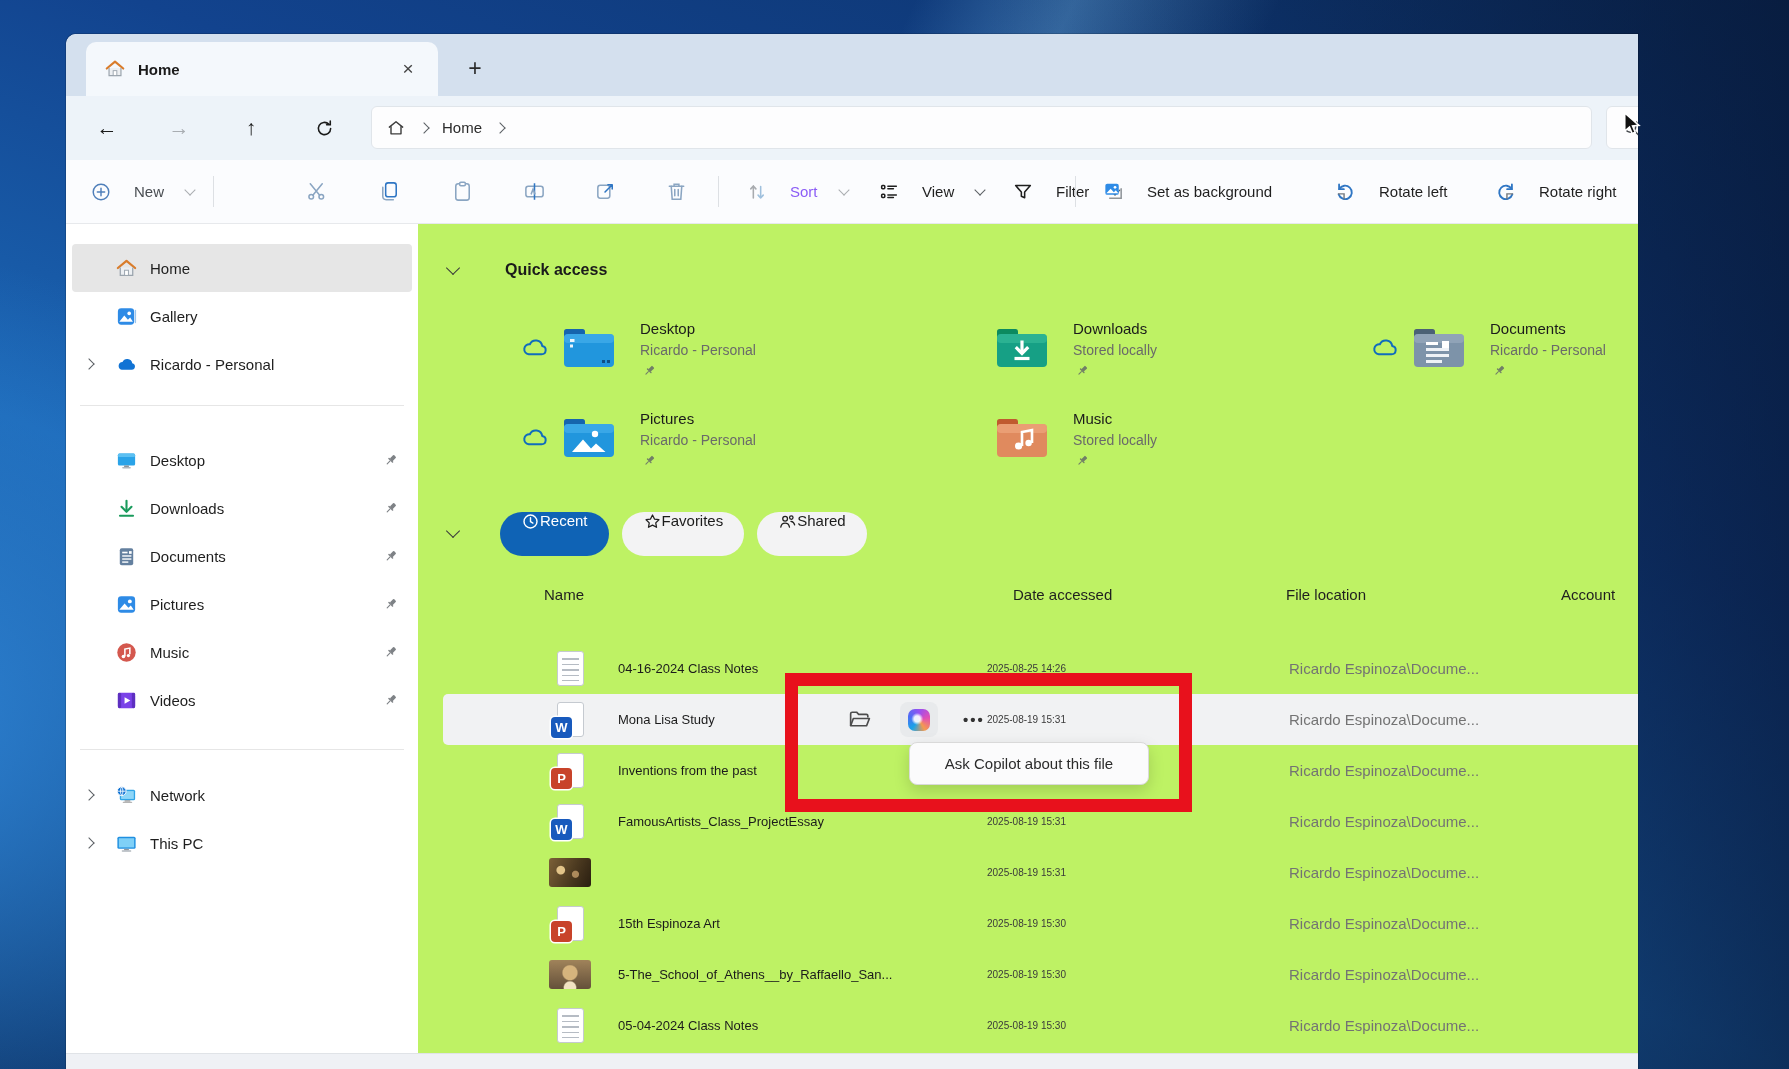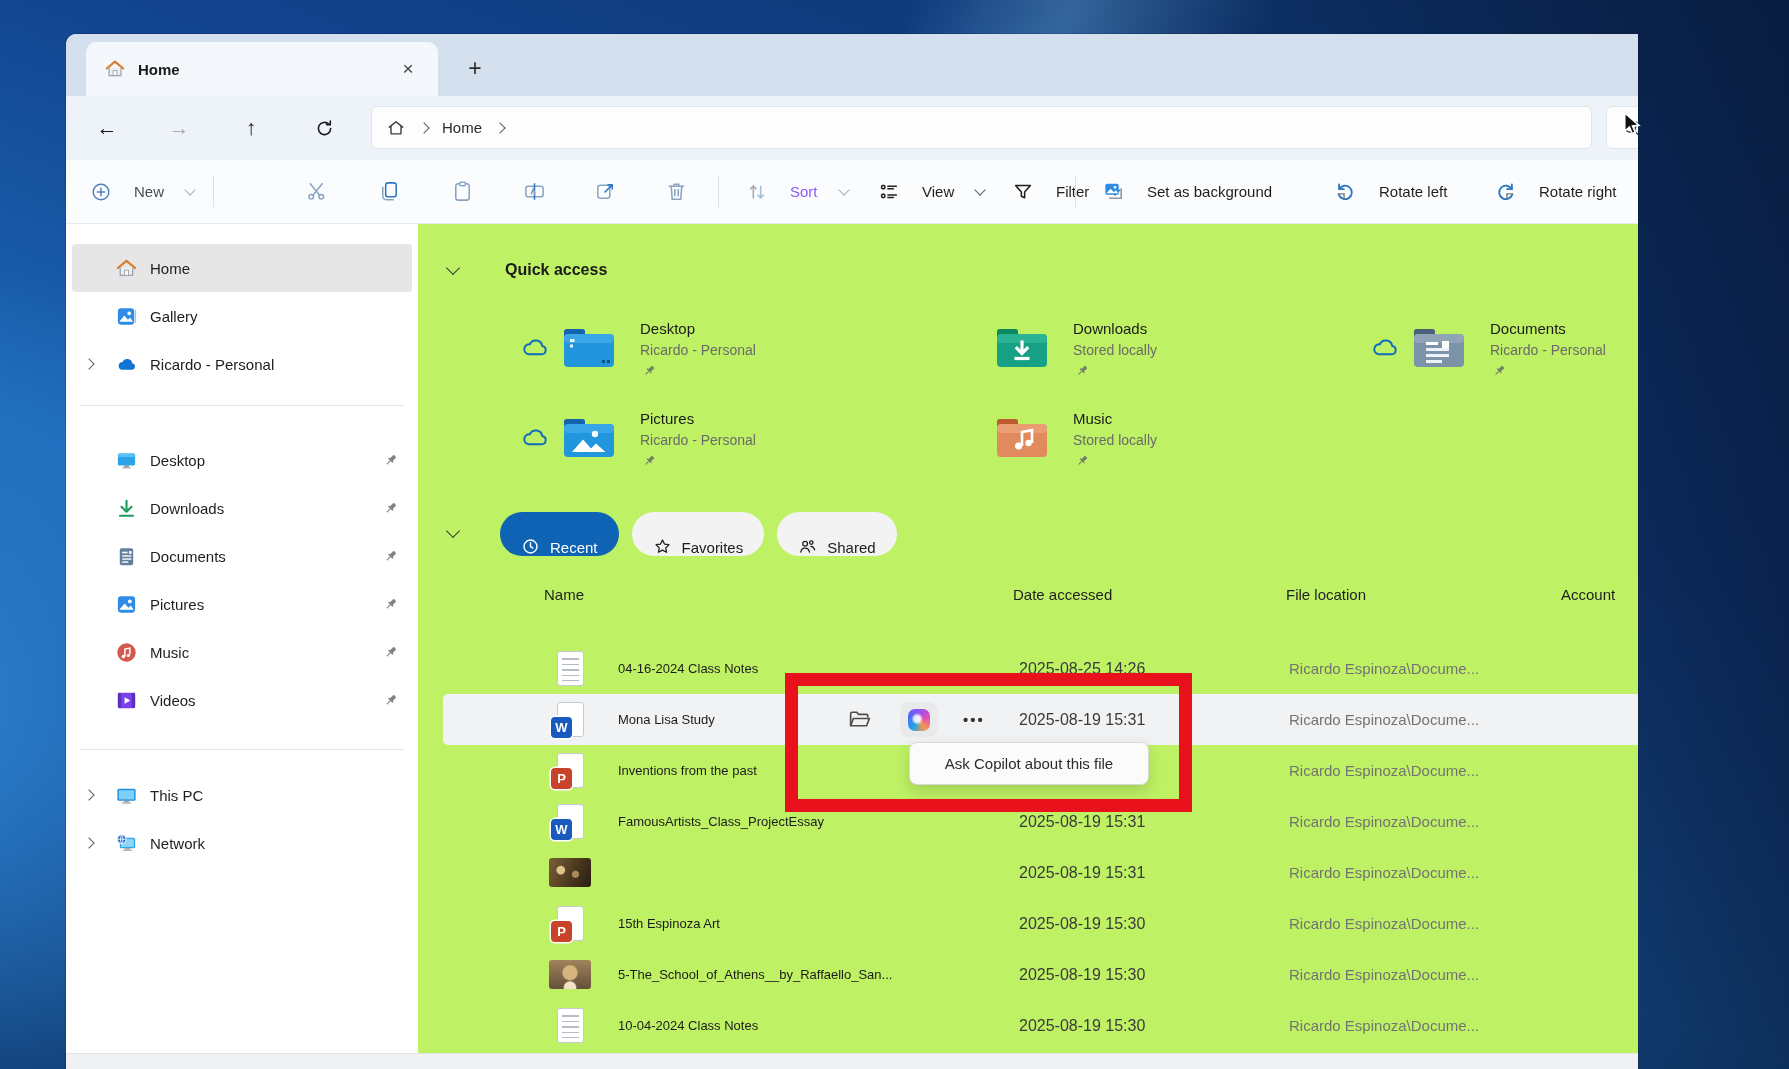--- a/index.html
+++ b/index.html
@@ -65,31 +65,31 @@
   .qa-cloud svg{width:30px;height:30px;}
   .qa-folder{width:54px;height:42px;flex:none;}
   .qa-folder svg{width:54px;height:42px;}
   .qa-text{margin-left:24px;}
   .qa-name{font-size:15px;color:#1b1b1b;line-height:22px;}
   .qa-sub{font-size:14px;color:#6a6a6a;line-height:20px;}
   .qa-pin{display:block;width:14px;height:14px;margin-top:4px;margin-left:2px;opacity:.8;}
   .qa-pin svg{width:14px;height:14px;}
   .sec2-chev{position:absolute;left:30px;top:305px;}
   .pills{position:absolute;left:82px;top:288px;height:44px;display:flex;gap:13px;align-items:center;}
-  .pill{height:44px;border-radius:22px;display:flex;align-items:flex-end;gap:10px;padding:0 21px;font-size:15px;background:#f3f3f4;color:#1b1b1b;box-sizing:border-box;}
+  .pill{height:44px;border-radius:22px;display:flex;align-items:flex-start;padding:0 21px;font-size:15px;background:#f3f3f4;color:#1b1b1b;box-sizing:border-box;}
   .pill.active{color:#fff;}
   .pill-icon{display:flex;align-items:center;}
   .pill-icon svg{width:19px;height:19px;}
   .thead .th{position:absolute;top:362px;font-size:15px;color:#1f1f1f;}
   .rows{position:absolute;left:25px;top:0;right:6px;bottom:0;}
   .row{position:absolute;left:0;width:1340px;height:51px;}
   .row.hover{background:#f1f2f3;border-radius:5px;}
   .fi-slot{position:absolute;left:105px;top:3px;width:44px;height:44px;}
   .f-name{position:absolute;left:175px;top:0;line-height:51px;font-size:13px;color:#1b1b1b;white-space:nowrap;}
-  .f-date{position:absolute;left:576px;top:0;line-height:51px;font-size:16px;color:#3a3a3a;white-space:nowrap;}
+  .f-date{position:absolute;left:544px;top:0;line-height:51px;font-size:10px;color:#3a3a3a;white-space:nowrap;}
   .f-loc{position:absolute;left:846px;top:0;line-height:51px;font-size:15px;color:#737373;white-space:nowrap;}
   
   .fi{position:relative;width:44px;height:44px;display:flex;align-items:center;justify-content:center;}
   .page{width:27px;height:35px;background:#fff;border:1.2px solid #c5cad0;border-radius:3px;position:relative;box-sizing:border-box;}
   .fi.text .page::after{content:"";position:absolute;left:4px;right:4px;top:6px;height:23px;
     background:repeating-linear-gradient(to bottom,#b6bcc4 0 1.6px,transparent 1.6px 5.6px);}
   .badge{position:absolute;left:3px;bottom:3px;width:21px;height:21px;border-radius:4px;color:#fff;font-weight:700;font-size:13px;
     display:flex;align-items:center;justify-content:center;box-shadow:0 0 0 1.5px #fff;}
   .thumb{width:42px;height:29px;border-radius:3px;}
   .thumb.concert{background:
@@ -447,44 +447,44 @@
   </div>
         </div>
       <div class="side-sep s2"></div>
       <div id="sb-bottom">
           <div class="side-item">
     <span class="slot-chev">
               <span class="chev right"></span>
             </span>
     <span class="slot-icon">
               <svg viewBox="0 0 24 24">
-                <rect x="2.5" y="5" width="19" height="12.6" rx="1.6" fill="#1f8fe0"></rect>
-                <rect x="4" y="6.5" width="16" height="9.6" fill="#7fd0f7"></rect>
-                <rect x="9.5" y="17.6" width="5" height="1.5" fill="#90979e"></rect>
-                <rect x="7" y="19.1" width="10" height="1.5" rx=".7" fill="#b0b7bd"></rect>
-              </svg>
-            </span>
-    <span class="side-label">This PC</span>
-    <span class="slot-pin"></span>
-  </div>
-          <div class="side-item">
-    <span class="slot-chev">
-              <span class="chev right"></span>
-            </span>
-    <span class="slot-icon">
-              <svg viewBox="0 0 24 24">
                 <rect x="5" y="6" width="16" height="11" rx="1.6" fill="#31a5e6"></rect>
                 <rect x="6.4" y="7.4" width="13.2" height="8.2" fill="#8ed6f8"></rect>
                 <rect x="10" y="17" width="6" height="1.4" fill="#999"></rect>
                 <rect x="8" y="18.4" width="10" height="1.4" rx=".7" fill="#b5b5b5"></rect>
                 <circle cx="7" cy="7.5" r="4.6" fill="#1173d4" stroke="#fff" stroke-width="1"></circle>
                 <path d="M2.8 7.5h8.4M7 3.1c1.7 1.3 1.7 7.5 0 8.8-1.7-1.3-1.7-7.5 0-8.8z" stroke="#fff" stroke-width=".9" fill="none"></path>
               </svg>
             </span>
     <span class="side-label">Network</span>
+    <span class="slot-pin"></span>
+  </div>
+          <div class="side-item">
+    <span class="slot-chev">
+              <span class="chev right"></span>
+            </span>
+    <span class="slot-icon">
+              <svg viewBox="0 0 24 24">
+                <rect x="2.5" y="5" width="19" height="12.6" rx="1.6" fill="#1f8fe0"></rect>
+                <rect x="4" y="6.5" width="16" height="9.6" fill="#7fd0f7"></rect>
+                <rect x="9.5" y="17.6" width="5" height="1.5" fill="#90979e"></rect>
+                <rect x="7" y="19.1" width="10" height="1.5" rx=".7" fill="#b0b7bd"></rect>
+              </svg>
+            </span>
+    <span class="side-label">This PC</span>
     <span class="slot-pin"></span>
   </div>
         </div>
     </div>
     <div class="vdiv"></div>
 
     <div class="content">
       <span class="qa-chev chev big" style="position:absolute;"></span>
       <div class="qa-title">Quick access</div>
       <div id="cards">
@@ -725,21 +725,21 @@
     <span class="f-name">5-The_School_of_Athens__by_Raffaello_San...</span>
     <span class="f-date">2025-08-19 15:30</span>
     <span class="f-loc">Ricardo Espinoza\Docume...</span>
   </div>
           <div class="row" style="top: 776px;">
     <span class="fi-slot">
               <span class="fi text">
                 <span class="page"></span>
               </span>
             </span>
-    <span class="f-name">10-04-2024 Class Notes</span>
+    <span class="f-name">05-04-2024 Class Notes</span>
     <span class="f-date">2025-08-19 15:30</span>
     <span class="f-loc">Ricardo Espinoza\Docume...</span>
   </div>
         </div>
     </div>
 
     <div class="statusstrip"></div>
   </div>
 
   <div class="tooltip">Ask Copilot about this file</div>

